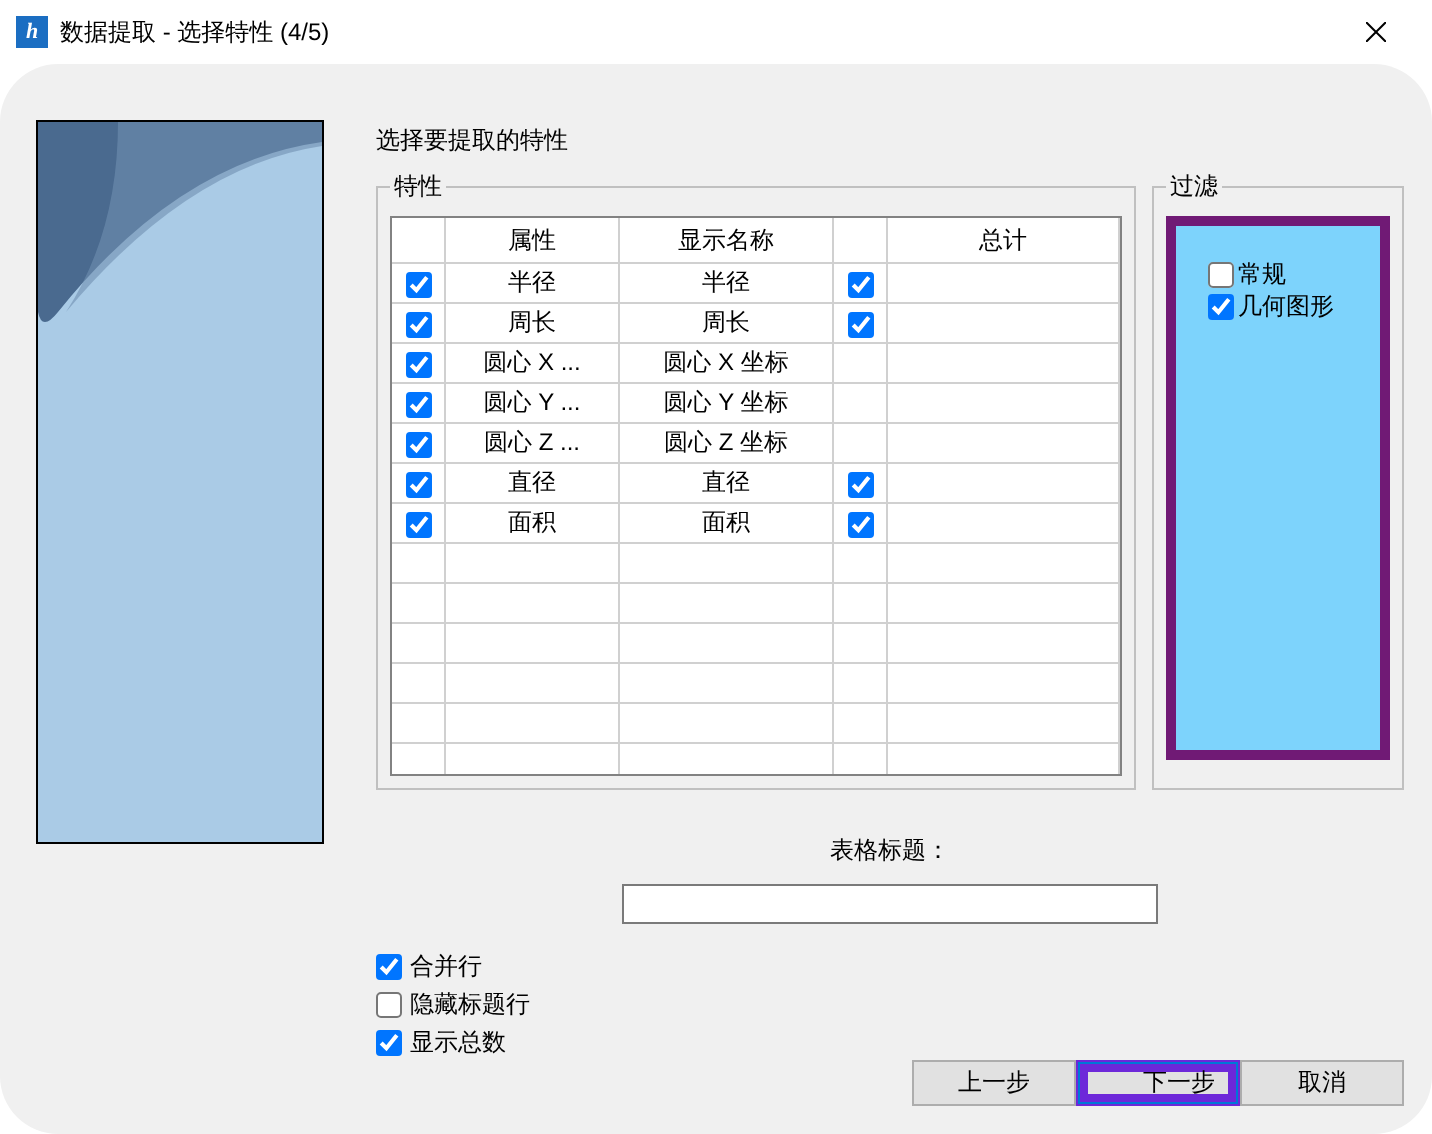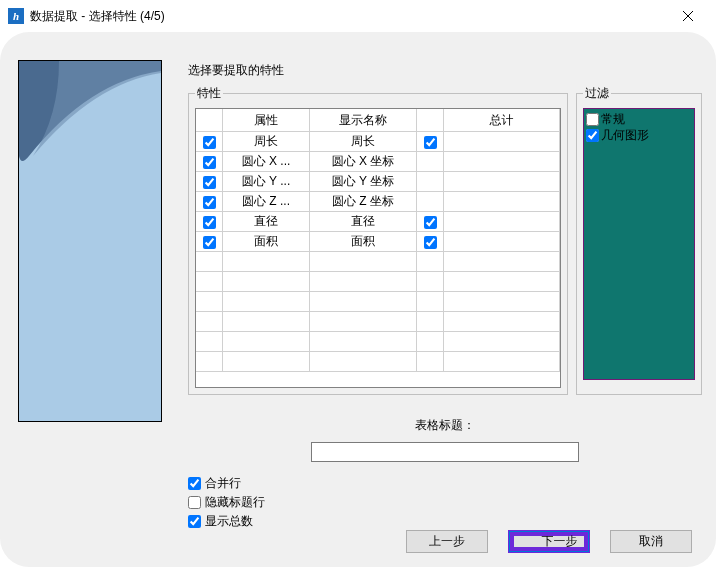--- a/index.html
+++ b/index.html
@@ -137,24 +137,24 @@
     white-space: nowrap;
   }
   td.chkcol input, th.chkcol { padding:0; }
   input[type=checkbox] {
     margin: 0;
     width: 13px;
     height: 13px;
     vertical-align: middle;
   }
   .filter-list {
-    border: 1px solid #701a75;
-    background: #0f766e;
+    border: 5px solid #701a75;
+    background: #7dd3fc;
     height: 272px;
-    padding: 2px;
+    padding: 16px;
     box-sizing: border-box;
   }
   .filter-item {
     display: flex;
     align-items: center;
     height: 16px;
     gap: 2px;
   }
   .below-group {
     margin-top: 22px;
@@ -179,24 +179,23 @@
     margin-top: 12px;
   }
   .cb-row {
     display: flex;
     align-items: center;
     height: 19px;
     gap: 4px;
   }
   .button-row {
     position: absolute;
-    right: 24px;
+    right: 14px;
     bottom: 14px;
     display: flex;
-    gap: 20px;
   }
   .btn {
     width: 82px;
     height: 23px;
     background: #e1e1e1;
     border: 1px solid #adadad;
     font-family: inherit;
     font-size: 12px;
     display: flex;
     align-items: center;
@@ -255,20 +254,27 @@
               <thead>
                 <tr>
                   <th class="chkcol"></th>
                   <th class="col-attr">属性</th>
                   <th class="col-disp">显示名称</th>
                   <th class="chkcol"></th>
                   <th class="col-tot">总计</th>
                 </tr>
               </thead>
               <tbody id="tbody">
+                  <tr>
+                    <td class="chkcol"><input type="checkbox" checked="" style=""></td>
+                    <td class="col-attr">半径</td>
+                    <td class="col-disp">半径</td>
+                    <td class="chkcol"><input type="checkbox" checked="" style=""></td>
+                    <td class="col-tot"></td>
+                  </tr>
                   <tr>
                     <td class="chkcol"><input type="checkbox" checked="" style=""></td>
                     <td class="col-attr">周长</td>
                     <td class="col-disp">周长</td>
                     <td class="chkcol"><input type="checkbox" checked="" style=""></td>
                     <td class="col-tot"></td>
                   </tr>
                   <tr>
                     <td class="chkcol"><input type="checkbox" checked="" style=""></td>
                     <td class="col-attr">圆心 X ...</td>

